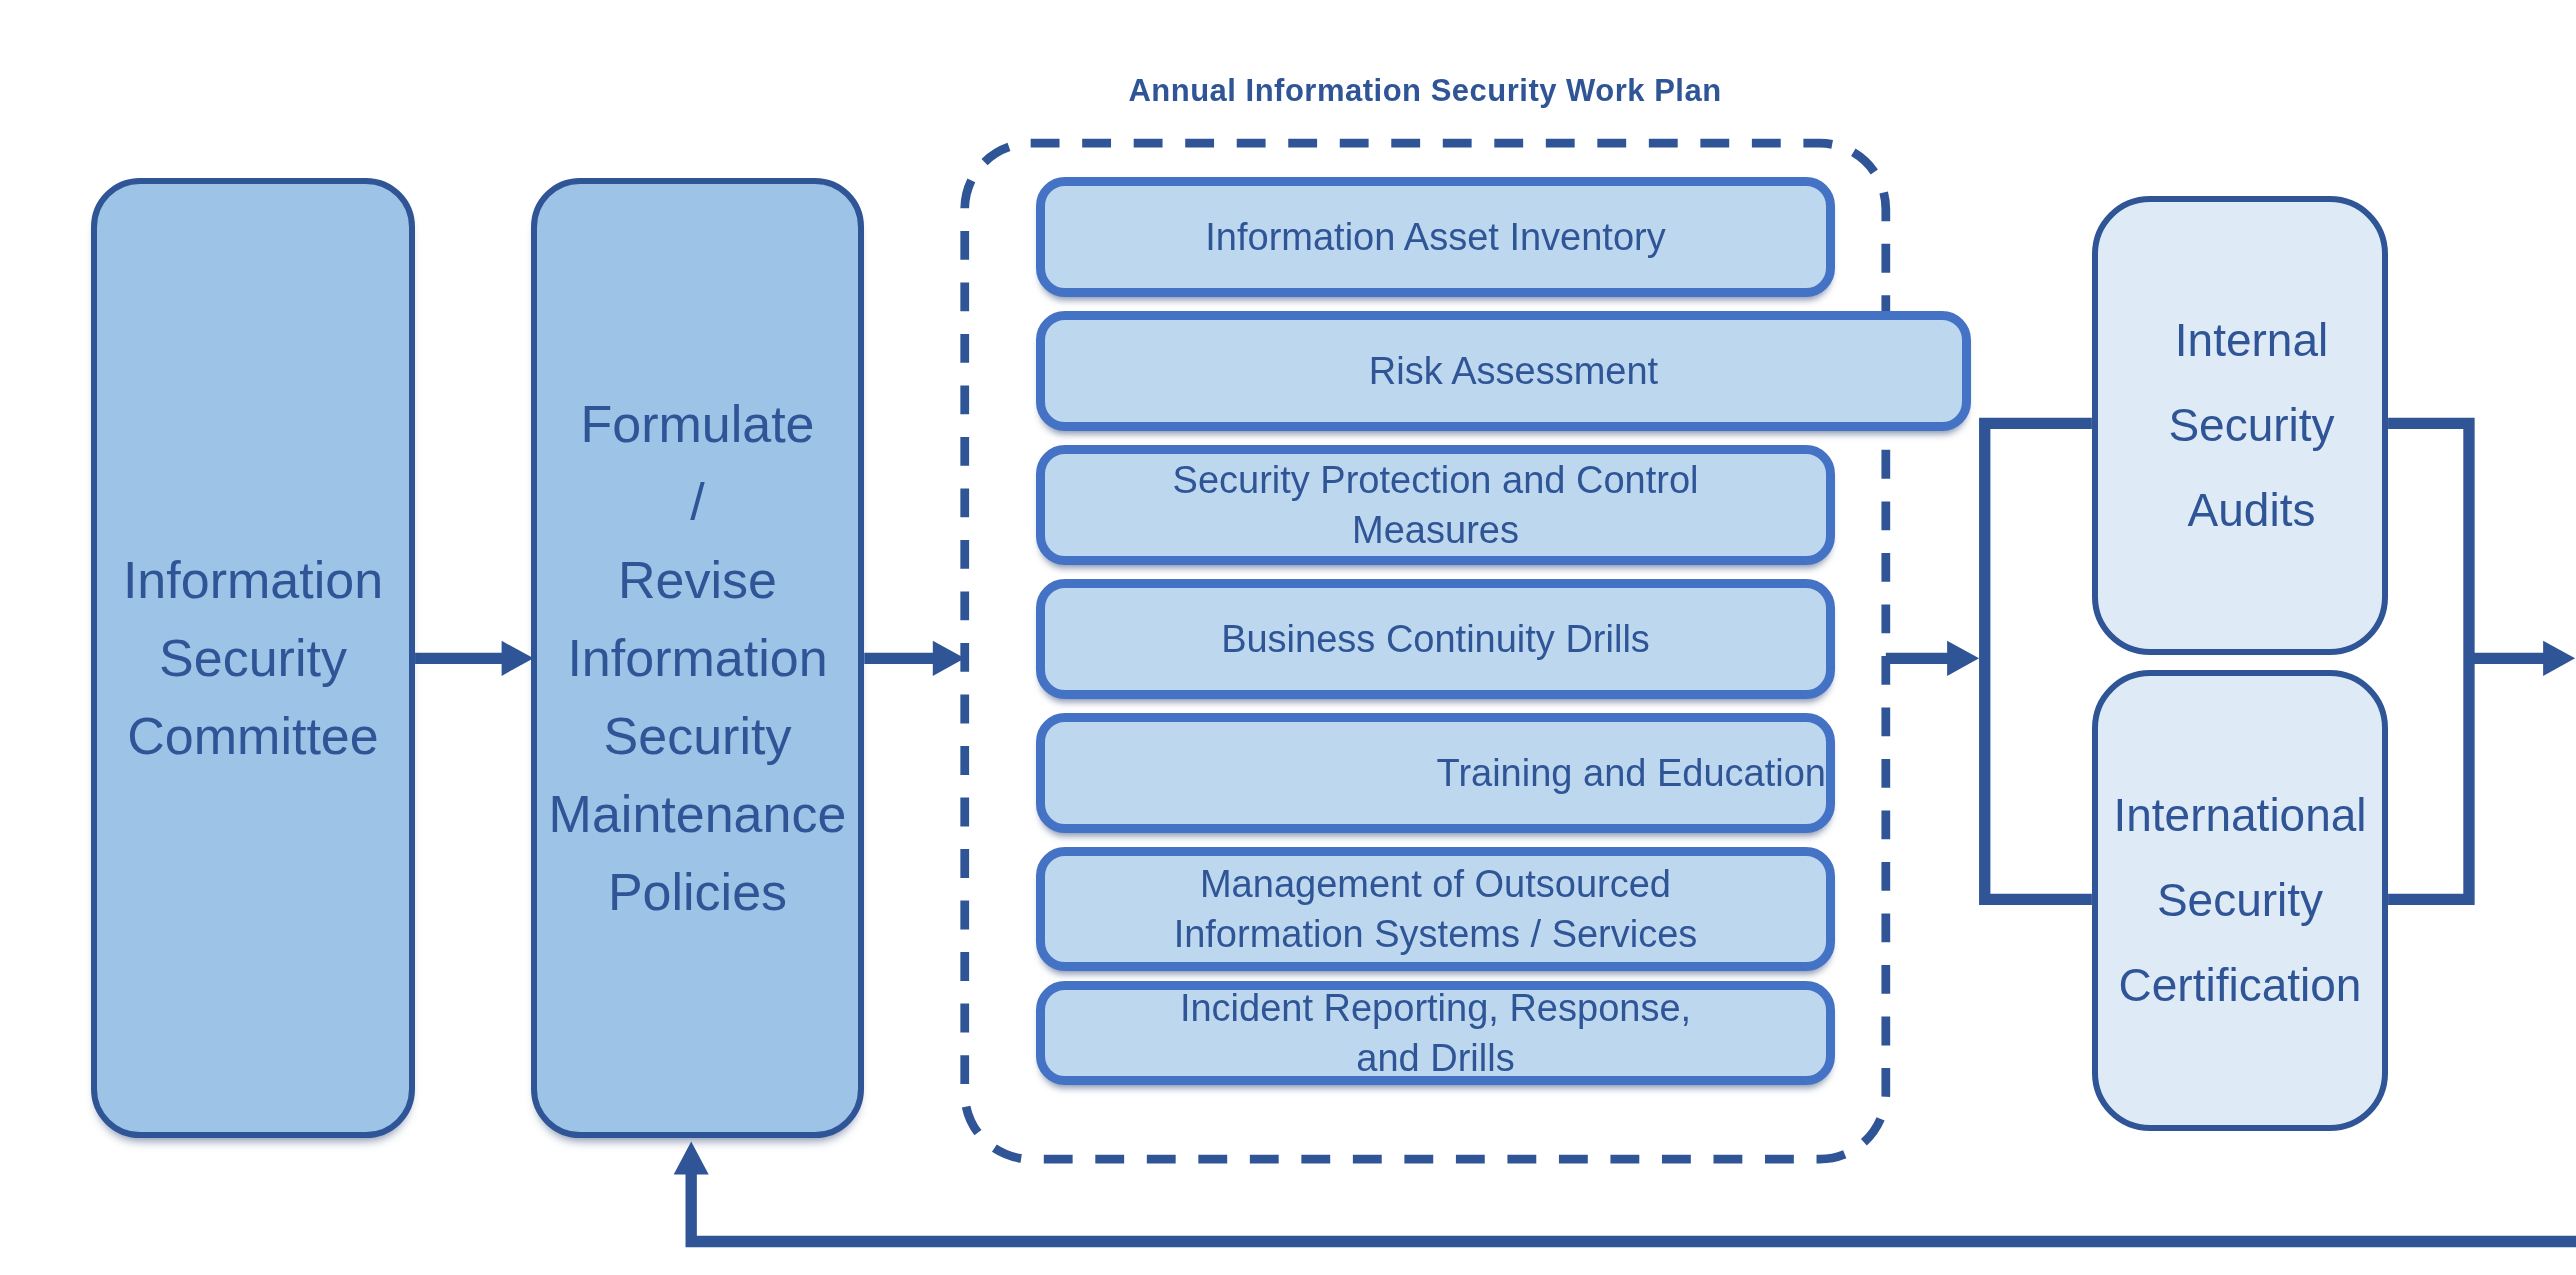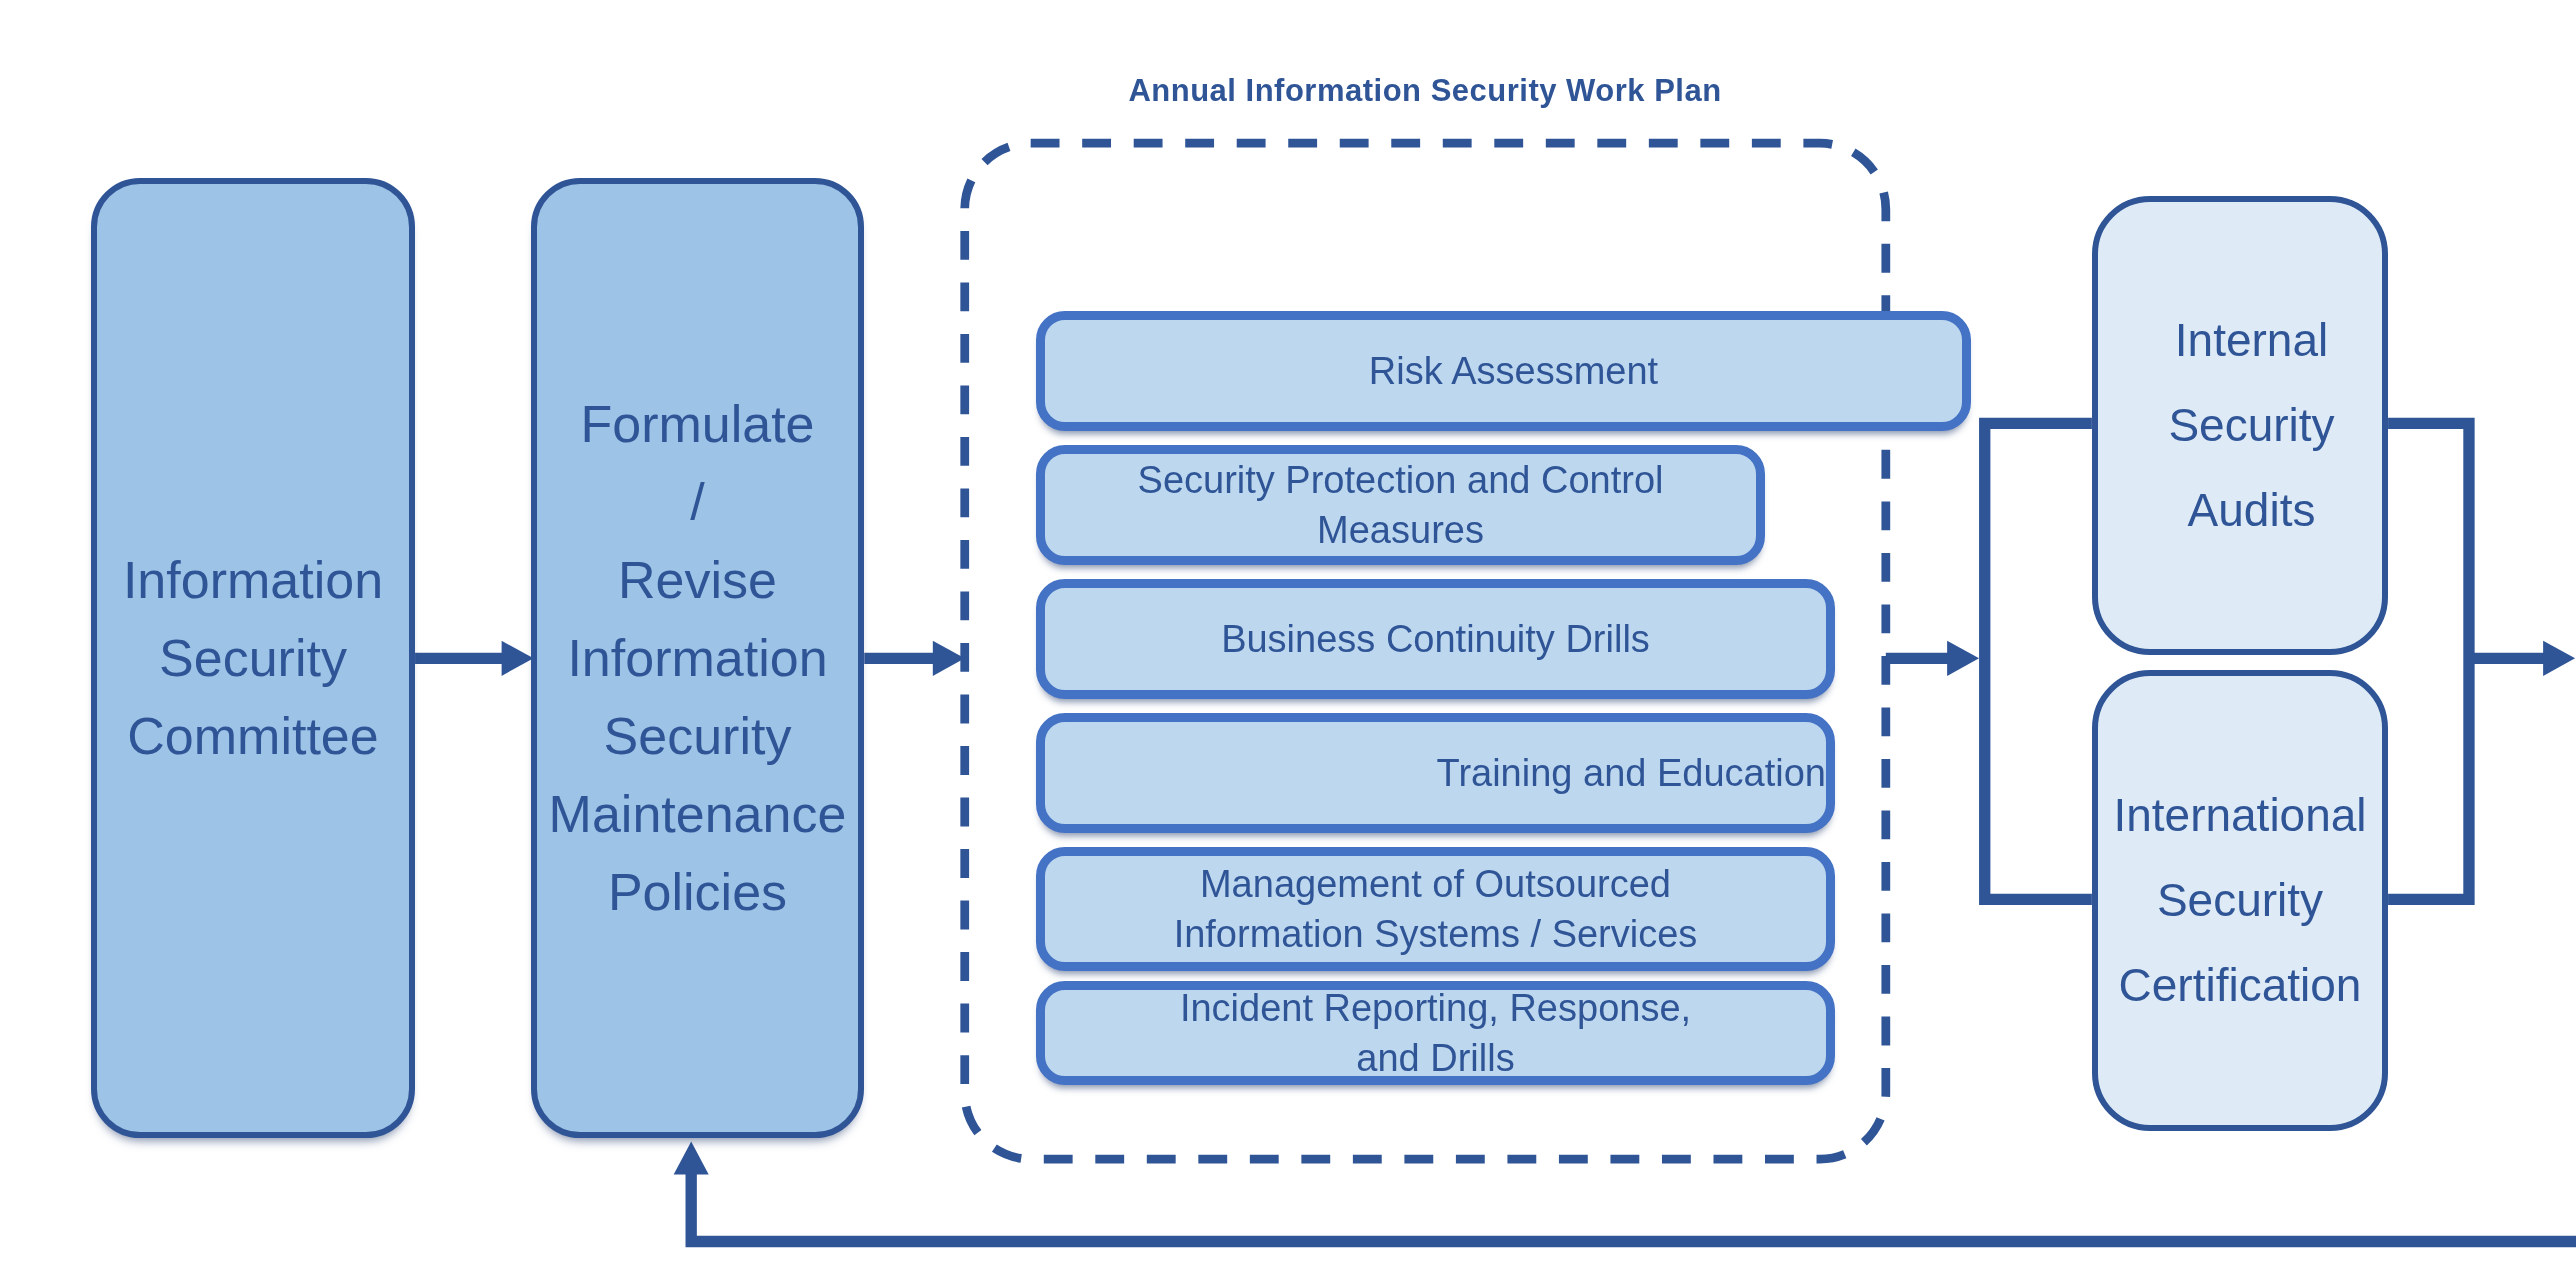--- a/index.html
+++ b/index.html
@@ -90,24 +90,27 @@
   <div class="node node-medium" style="left:531px;top:178px;width:333px;height:960px;">
     <span>Formulate
 /
 Revise
 Information
 Security
 Maintenance
 Policies</span>
   </div>
 
+  <div class="node node-inner" style="left:1036px;top:177px;width:799px;height:120px;">
+    <span>Information Asset Inventory</span>
+  </div>
   <div class="node node-inner" style="left:1036px;top:311px;width:935px;height:120px;padding-left:20px;">
     <span>Risk Assessment</span>
   </div>
-  <div class="node node-inner" style="left:1036px;top:445px;width:729px;height:120px;">
+  <div class="node node-inner" style="left:1036px;top:445px;width:799px;height:120px;">
     <span>Security Protection and Control
 Measures</span>
   </div>
   <div class="node node-inner" style="left:1036px;top:579px;width:799px;height:120px;">
     <span>Business Continuity Drills</span>
   </div>
   <div class="node node-inner" style="left:1036px;top:713px;width:799px;height:120px;justify-content:flex-end;">
     <span>Training and Education</span>
   </div>
   <div class="node node-inner" style="left:1036px;top:847px;width:799px;height:124px;">

